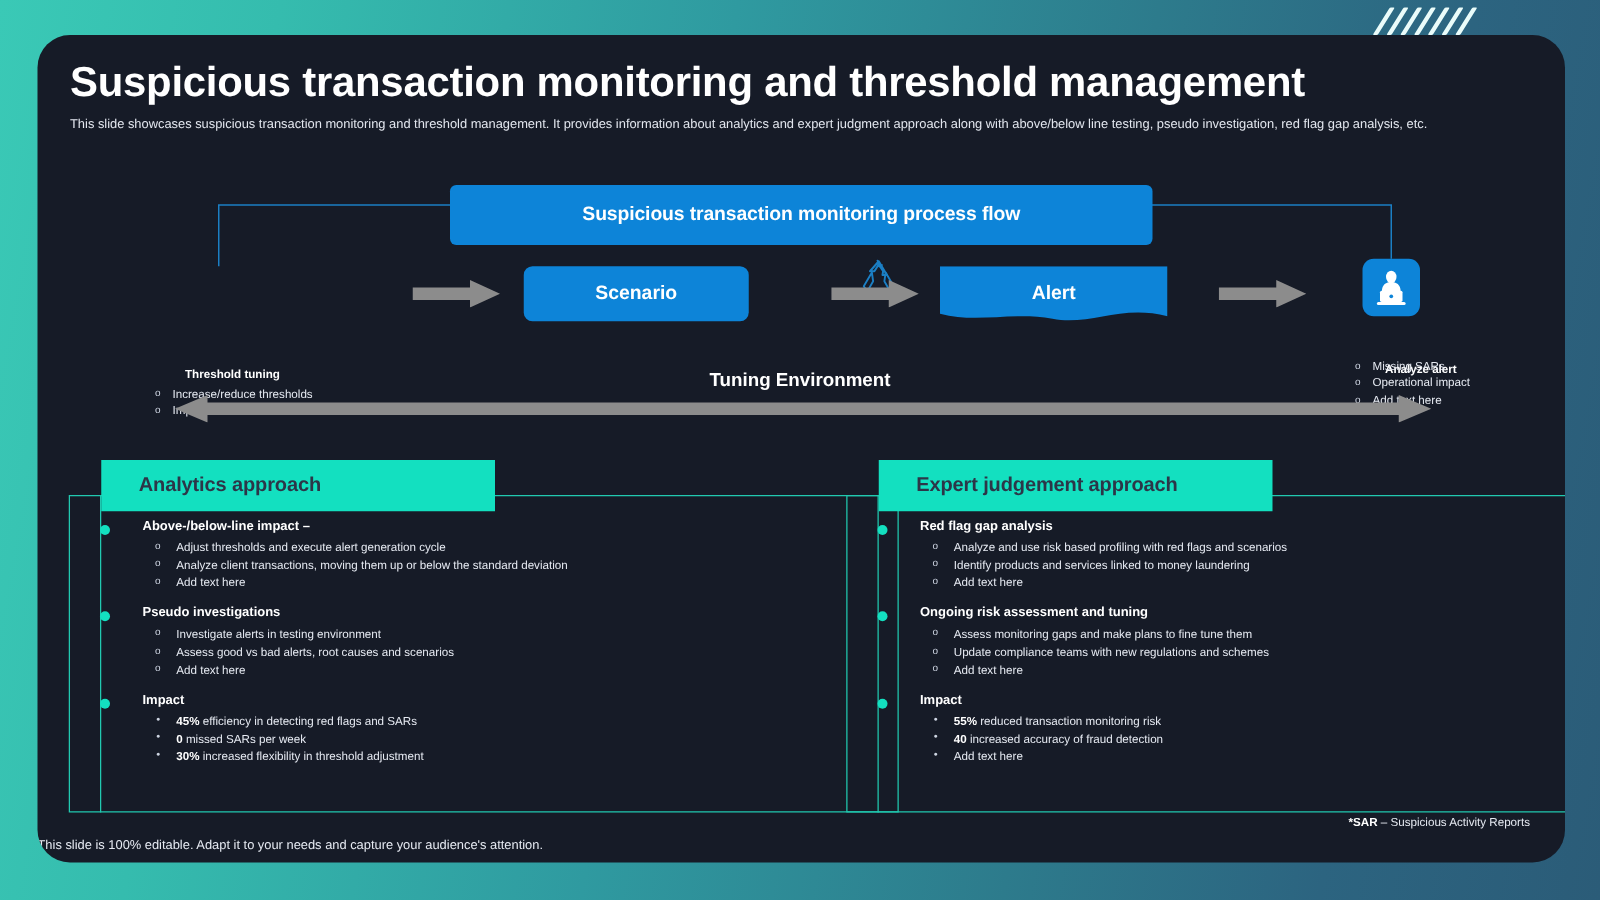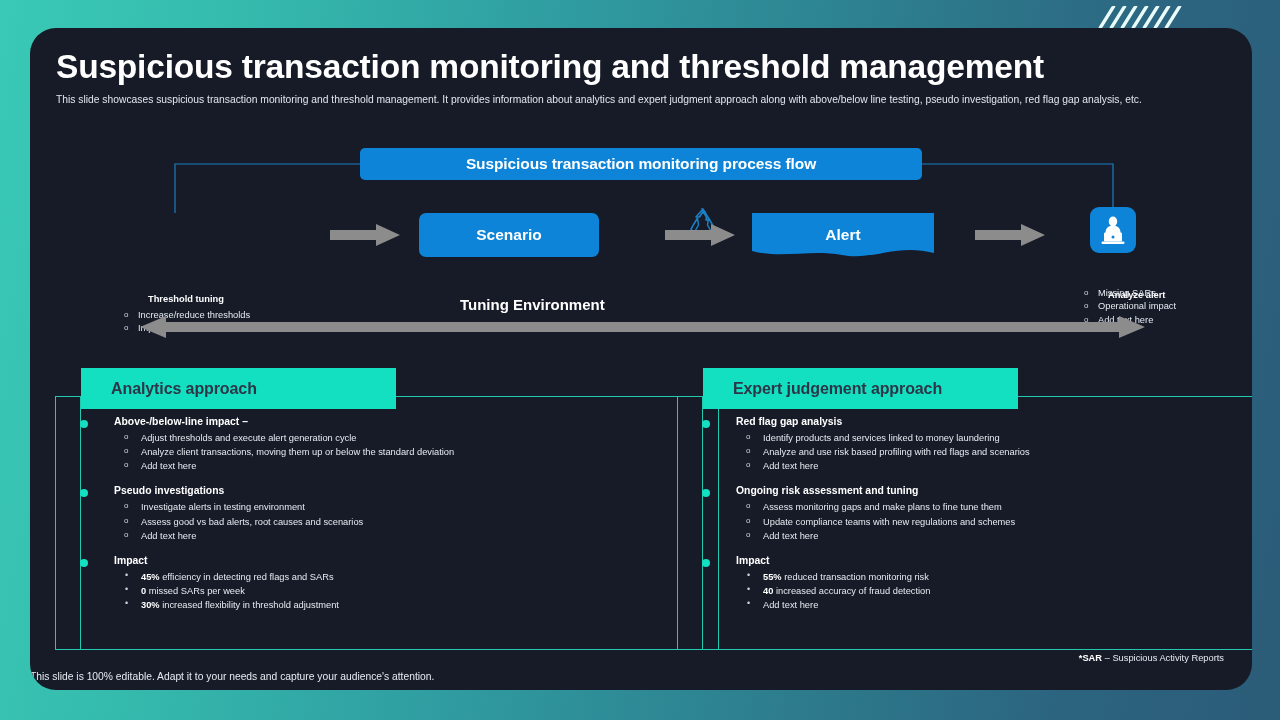--- a/index.html
+++ b/index.html
@@ -48,21 +48,21 @@
     width: 1186px;
     font-size: 10.3px; color: #e2e6ee; line-height: 1.38;
   }
 
   
   #flow { position: absolute; left: 0; top: 0; width: 1222px; height: 320px; }
 
   .banner {
     position: absolute;
     left: 330px; top: 120px;
-    width: 562px; height: 32px;
+    width: 562px; height: 48px;
     background: #0d84d8;
     border-radius: 5px;
     color: #ffffff; font-size: 15.5px; font-weight: bold;
     display: flex; align-items: center; justify-content: center;
     letter-spacing: -0.1px;
   }
 
   .pillbox {
     position: absolute;
     background: #0d84d8;
@@ -105,21 +105,21 @@
     list-style: none;
   }
   .sublist li { position: relative; padding-left: 18px; white-space: nowrap; }
   .sublist li::before {
     content: "o"; position: absolute; left: 4px; top: 0;
     font-size: 8px; color: #cfd6e3;
   }
 
   #tuning-label {
     position: absolute; left: 430px; top: 268px; width: 360px;
-    text-align: left;
+    text-align: center;
     font-size: 15px; font-weight: bold; color: #ffffff;
   }
   #double-arrow { position: absolute; left: 110px; top: 288px; width: 1005px; height: 22px; }
 
   
   .panel { position: absolute; top: 340px; height: 282px; }
   #panel-left  { left: 25px;  width: 664px; }
   #panel-right { left: 647px; width: 580px; }
 
   .panel-frame {
@@ -305,22 +305,22 @@
   <div class="panel" id="panel-right">
     <div class="panel-frame"></div>
     <div class="rail"></div>
     <div class="panel-head">Expert judgement approach</div>
     <div class="panel-body">
 
       <div class="group">
         <span class="dot"></span>
         <h4>Red flag gap analysis</h4>
         <ul class="circ">
+          <li>Analyze  and use risk based profiling with red flags and scenarios</li>
           <li>Identify products and services linked to money laundering</li>
-          <li>Analyze  and use risk based profiling with red flags and scenarios</li>
           <li>Add text here</li>
         </ul>
       </div>
 
       <div class="group">
         <span class="dot"></span>
         <h4>Ongoing risk assessment and tuning</h4>
         <ul class="circ">
           <li>Assess monitoring gaps and make plans to fine tune them</li>
           <li>Update compliance teams with new regulations and schemes</li>

